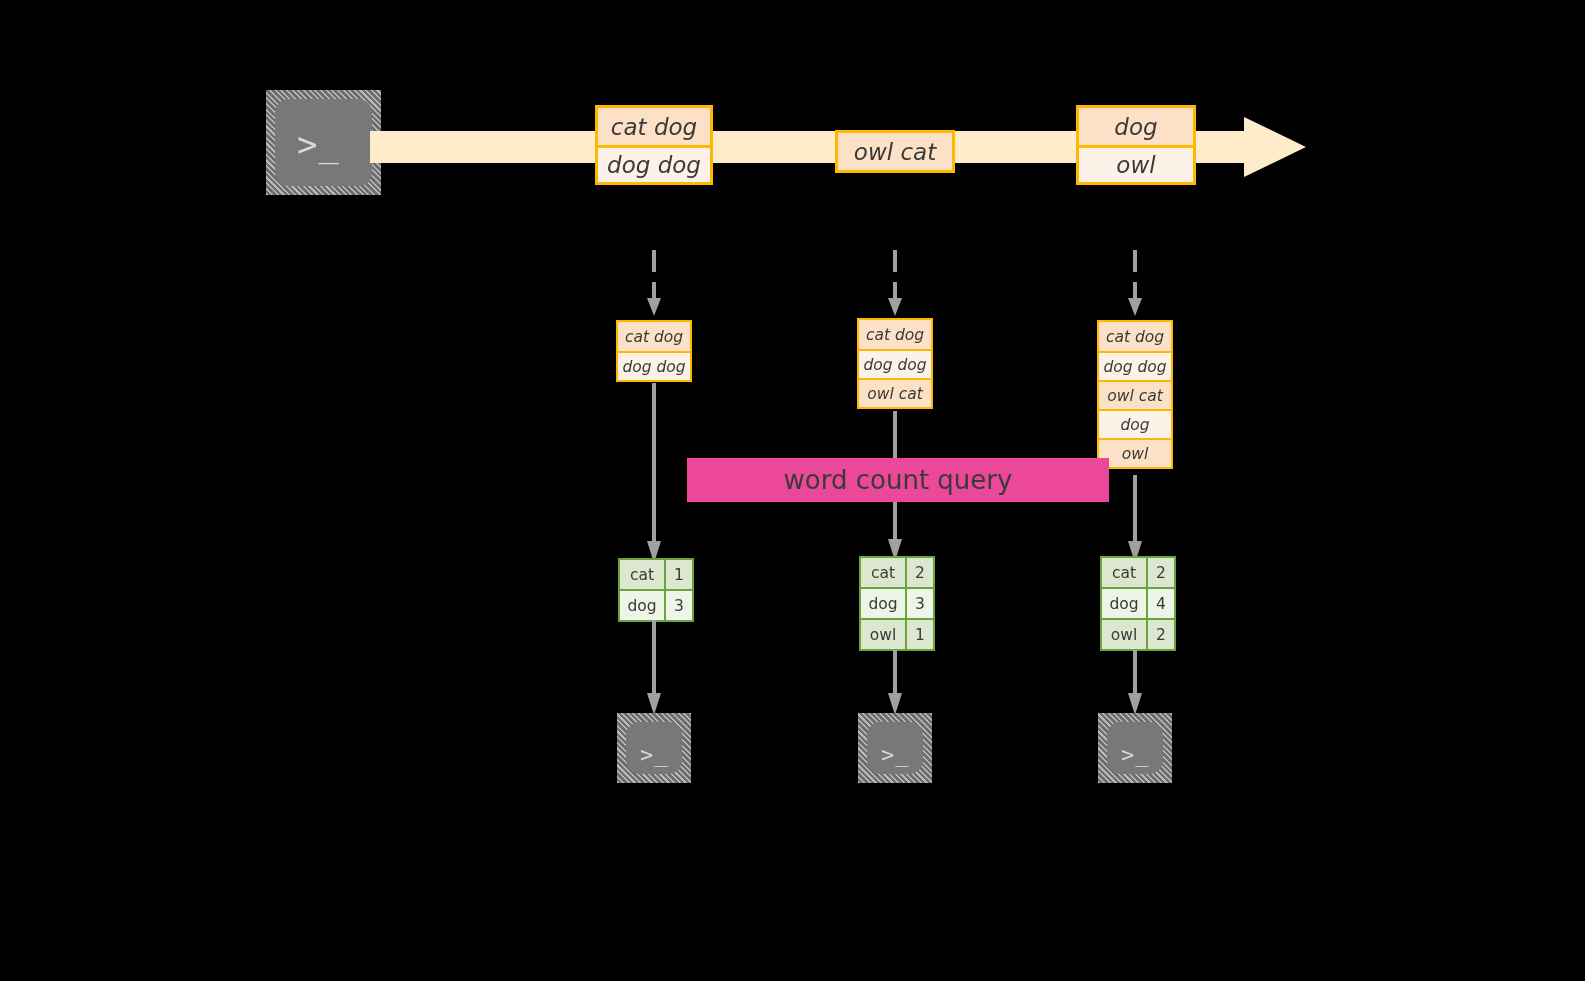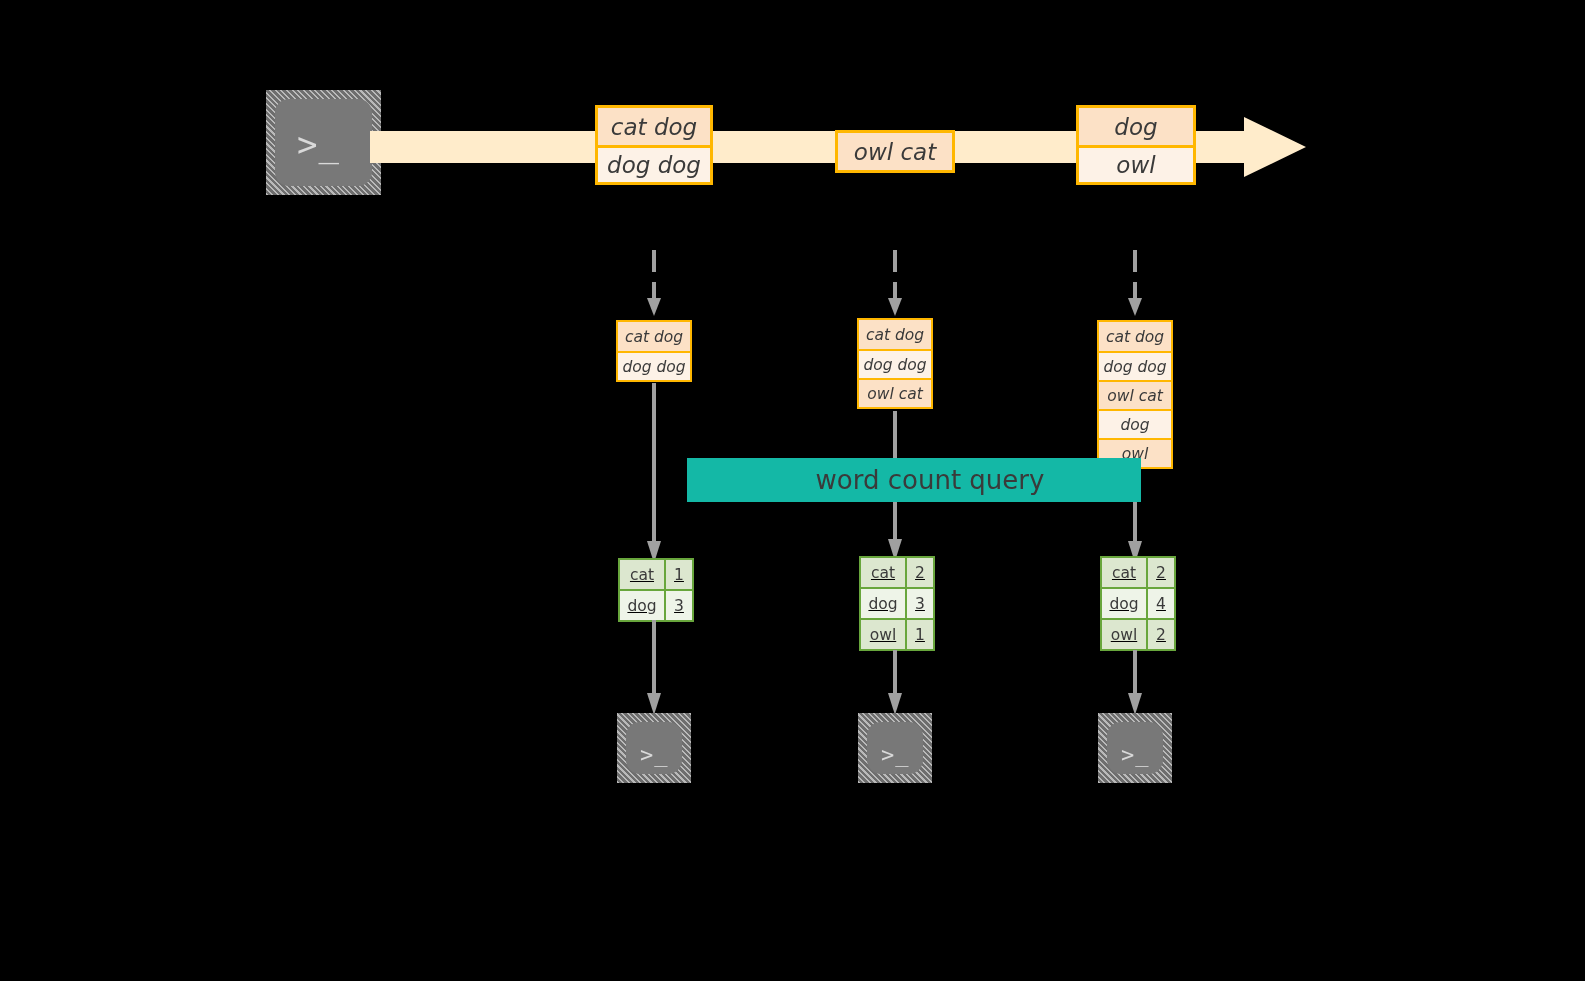--- a/index.html
+++ b/index.html
@@ -87,21 +87,20 @@
   .ebox.acc .row + .row { border-top: 2px solid #ffb700; }
 
   
   .gbox {
     position: absolute;
     box-sizing: border-box;
     border: 2px solid #68a63c;
     background: #eef4e8;
     display: flex;
     flex-direction: column;
-    text-decoration: underline;
   }
   .gbox .grow {
     display: flex;
     height: 29px;
   }
   .gbox .grow + .grow { border-top: 2px solid #68a63c; }
   .gbox .gcell {
     box-sizing: border-box;
     display: flex;
     align-items: center;
@@ -119,29 +118,28 @@
   .conn { position: absolute; }
   .conn svg { display: block; overflow: visible; }
 
   
   .query-label {
     position: absolute;
     left: 687px;
     top: 458px;
     width: 422px;
     height: 44px;
-    background: #14b8a6;
+    background: #ec4899;
     display: flex;
     align-items: center;
     justify-content: center;
     color: #3a3a3a;
     font-size: 26px;
     white-space: nowrap;
     z-index: 6;
-    padding-left: 32px;
   }
 </style>
 </head>
 <body>
 
 <div id="canvas">
 
   <div class="term big">
     <div class="inner">
       <span class="glyph">&gt;_</span>

